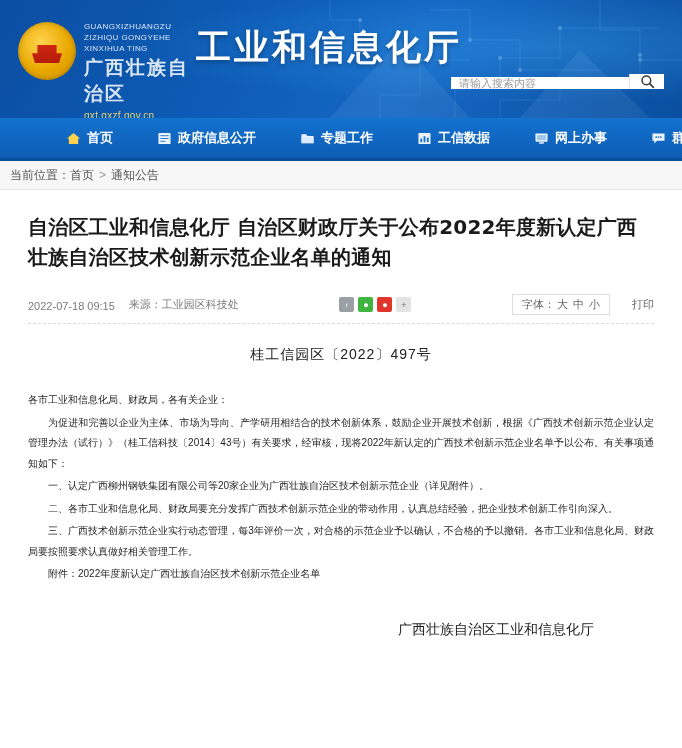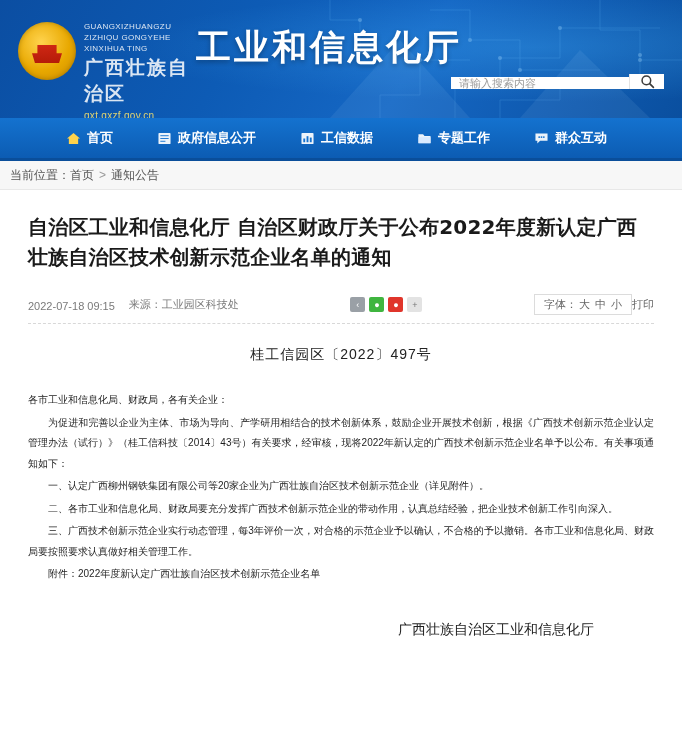--- a/index.html
+++ b/index.html
@@ -210,21 +210,21 @@
   .share-ico.s3 { background: #e0352b; }
   .share-ico.s4 { background: #e3e3e3; color:#777; }
   .font-size-box {
     border: 1px solid #dcdcdc;
     padding: 2px 8px;
     font-size: 11px;
     color: #666;
     background: #fff;
   }
   .font-size-box span { cursor: pointer; margin: 8px 1px; }
-  .print-link { color:#666; cursor:pointer; }
+  .print-link { margin-left: 22px; color:#666; cursor:pointer; }
 
   .doc-number {
     text-align: center;
     margin-top: 22px;
     font-size: 14px;
     color: #222;
     letter-spacing: 1px;
   }
 
   .body-text {
@@ -312,35 +312,43 @@
         <g stroke="#1472cf" stroke-width="1">
             <line x1="3.5" y1="4" x2="12.5" y2="4"></line>
             <line x1="3.5" y1="7" x2="12.5" y2="7"></line>
             <line x1="3.5" y1="10" x2="9" y2="10"></line>
           </g>
       </svg>
       <span>政府信息公开</span>
     </div>
     <div class="nav-item">
       <svg class="nav-ico" viewBox="0 0 16 14">
+        <path d="M1.5 2.5 H6.5 L8 4.2 H14.5 V12 H1.5 Z" fill="#ffffff" opacity=".92"></path>
+        <path d="M1.5 5.6 H14.5 V12 H1.5 Z" fill="#d9eaff"></path>
+      </svg>
+      <span>专题工作</span>
+    </div>
+    <div class="nav-item">
+      <svg class="nav-ico" viewBox="0 0 16 14">
         <rect x="1.5" y="1" width="13" height="12" rx="1" fill="#ffffff" opacity=".92"></rect>
         <g fill="#1472cf">
             <rect x="3.5" y="7" width="2" height="4"></rect>
             <rect x="7" y="4.5" width="2" height="6.5"></rect>
             <rect x="10.5" y="6" width="2" height="5"></rect>
           </g>
       </svg>
       <span>工信数据</span>
     </div>
     <div class="nav-item">
       <svg class="nav-ico" viewBox="0 0 16 14">
-        <path d="M1.5 2.5 H6.5 L8 4.2 H14.5 V12 H1.5 Z" fill="#ffffff" opacity=".92"></path>
-        <path d="M1.5 5.6 H14.5 V12 H1.5 Z" fill="#d9eaff"></path>
-      </svg>
-      <span>专题工作</span>
+        <rect x="1.5" y="1.5" width="13" height="9" rx="1" fill="#ffffff" opacity=".92"></rect>
+        <rect x="3.2" y="3.2" width="9.6" height="5.6" fill="#1472cf" opacity=".35"></rect>
+        <rect x="5.5" y="11" width="5" height="1.6" fill="#ffffff" opacity=".92"></rect>
+      </svg>
+      <span>网上办事</span>
     </div>
     <div class="nav-item">
       <svg class="nav-ico" viewBox="0 0 16 14">
         <path d="M1.5 1.5 H14.5 V9.5 H6.5 L3.5 12.5 V9.5 H1.5 Z" fill="#ffffff" opacity=".92"></path>
         <g fill="#1472cf">
             <circle cx="5.5" cy="5.5" r="1"></circle>
             <circle cx="8" cy="5.5" r="1"></circle>
             <circle cx="10.5" cy="5.5" r="1"></circle>
           </g>
       </svg>

